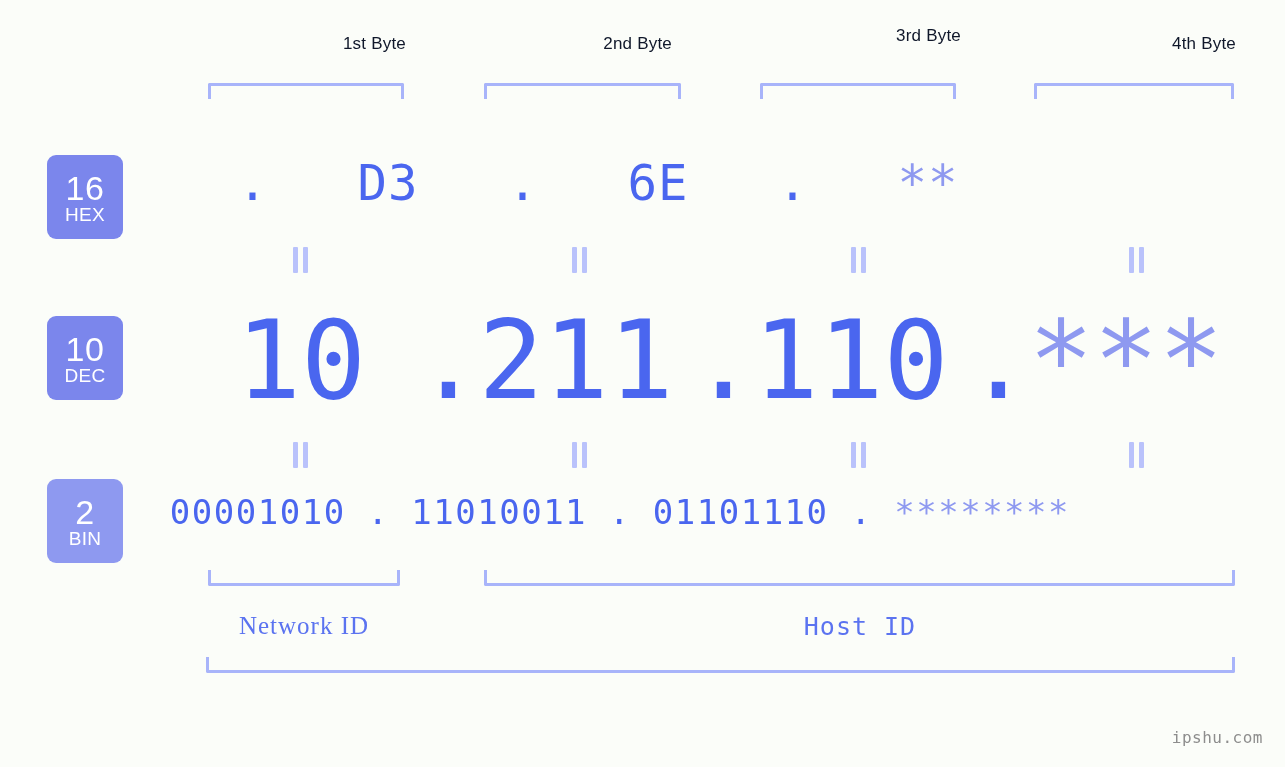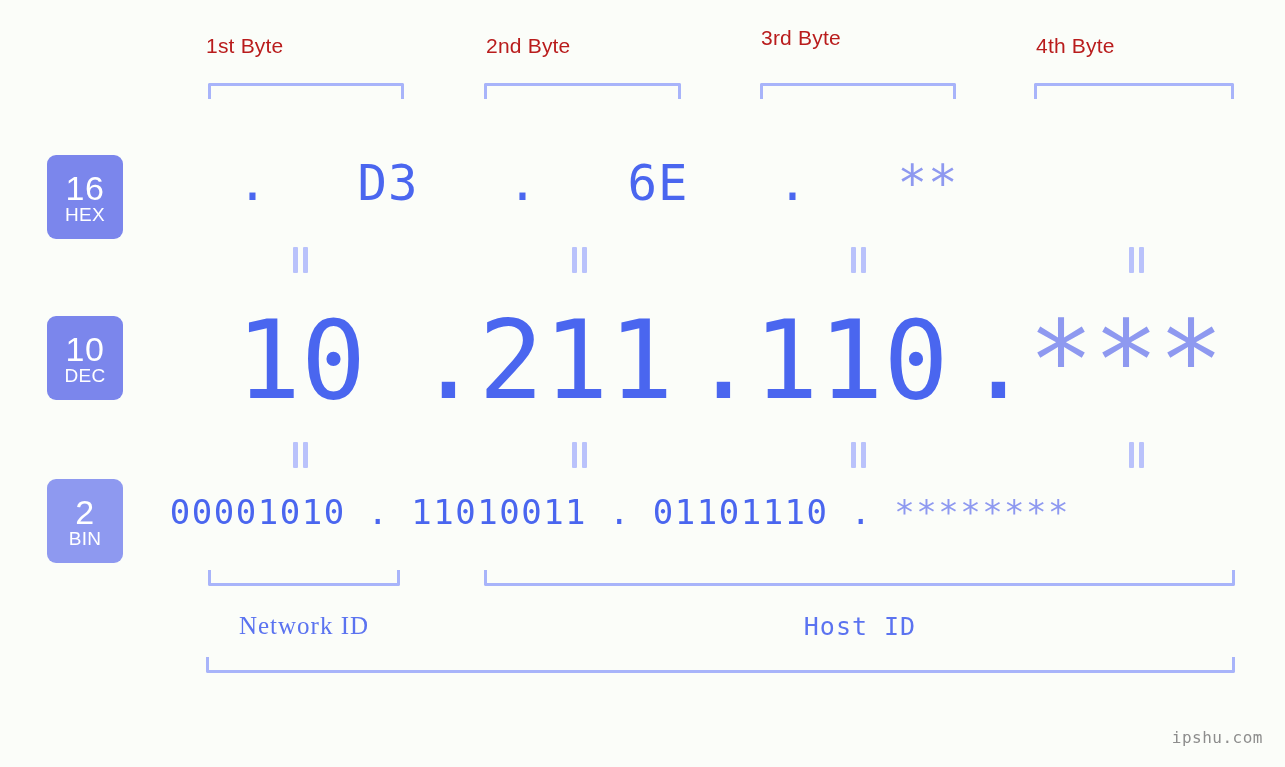--- a/index.html
+++ b/index.html
@@ -15,24 +15,24 @@
   }
   #stage {
     position: relative;
     width: 1285px;
     height: 767px;
   }
 
   
   .byte-head {
     position: absolute;
-    text-align: left;
-    color: #b91c1c;
+    text-align: right;
+    color: #0f172a;
     font-family: "Liberation Sans", sans-serif;
-    font-size: 21px;
+    font-size: 17px;
     letter-spacing: 0.2px;
     white-space: nowrap;
   }
 
   
   .bracket {
     position: absolute;
     box-sizing: border-box;
   }
   .bracket.down {
@@ -178,21 +178,21 @@
   }
 </style>
 </head>
 <body>
 
 <div id="stage">
 
   <div class="byte-head" style="left:206px; top:34px; width:200px;">
     <span>1st Byte</span>
   </div>
-  <div class="byte-head" style="left:486px; top:34px; width:200px;">
+  <div class="byte-head" style="left:472px; top:34px; width:200px;">
     <span>2nd Byte</span>
   </div>
   <div class="byte-head" style="left:761px; top:26px; width:200px;">
     <span>3rd Byte</span>
   </div>
   <div class="byte-head" style="left:1036px; top:34px; width:200px;">
     <span>4th Byte</span>
   </div>
 
   <div class="bracket down" style="left:208px; top:83px; width:196px; height:16px;"></div>

